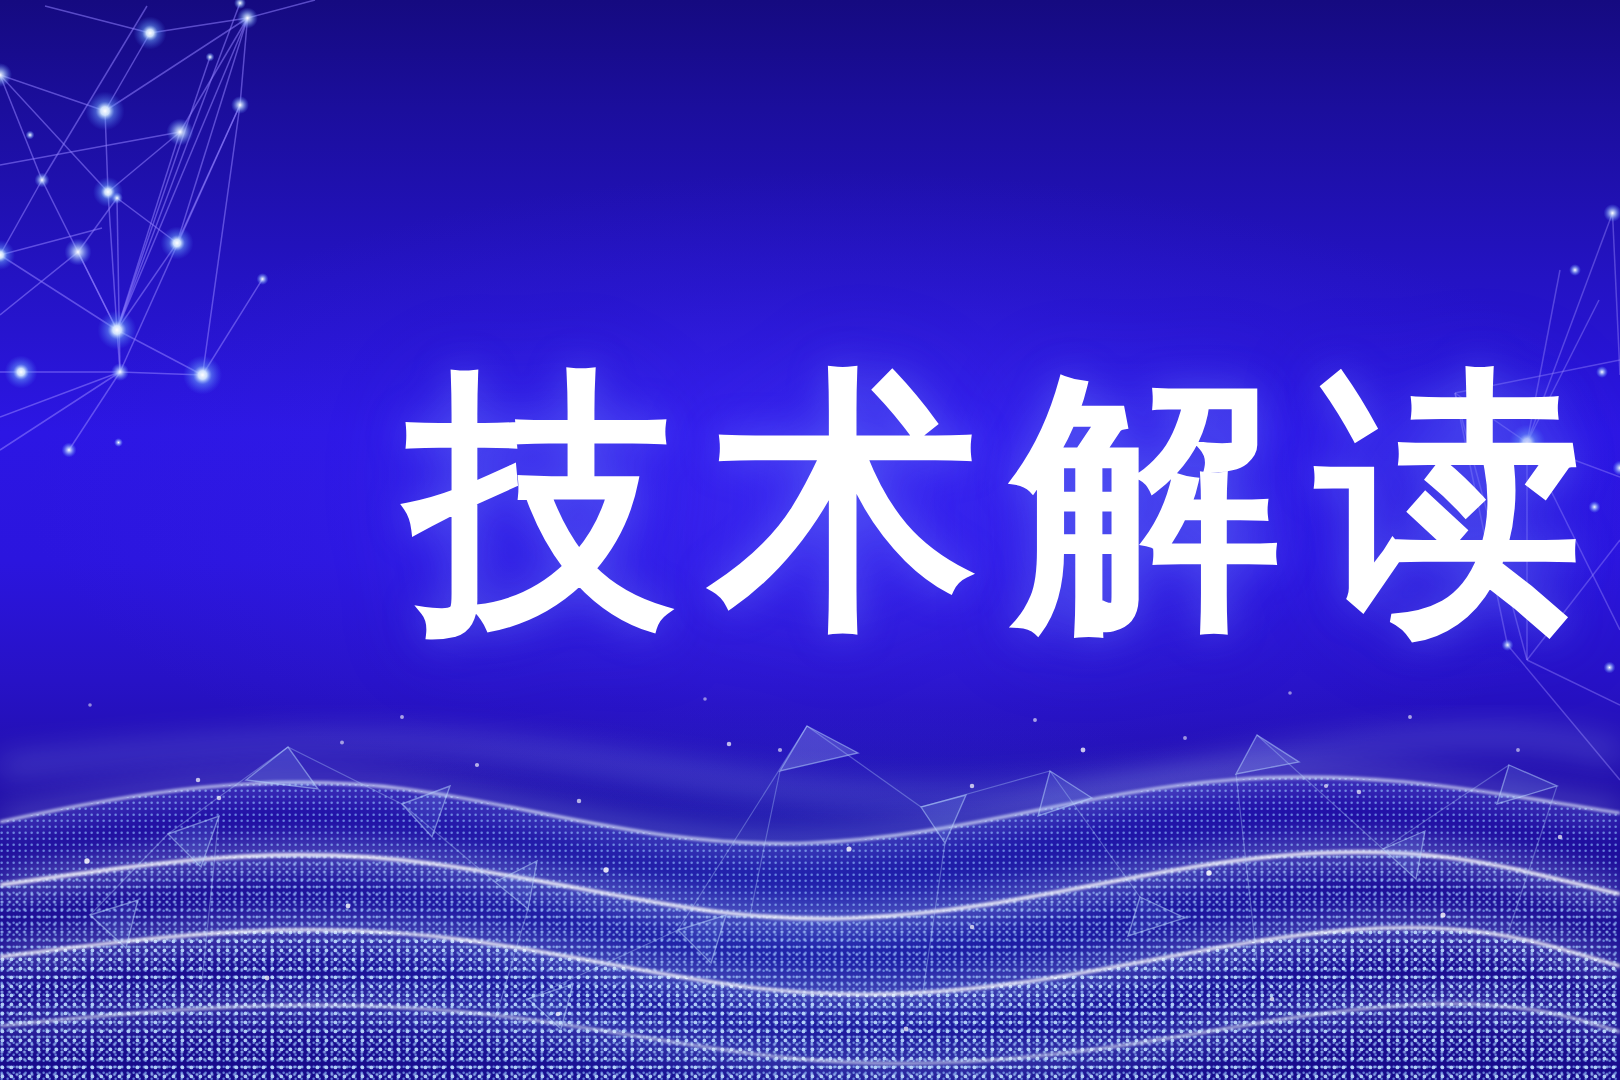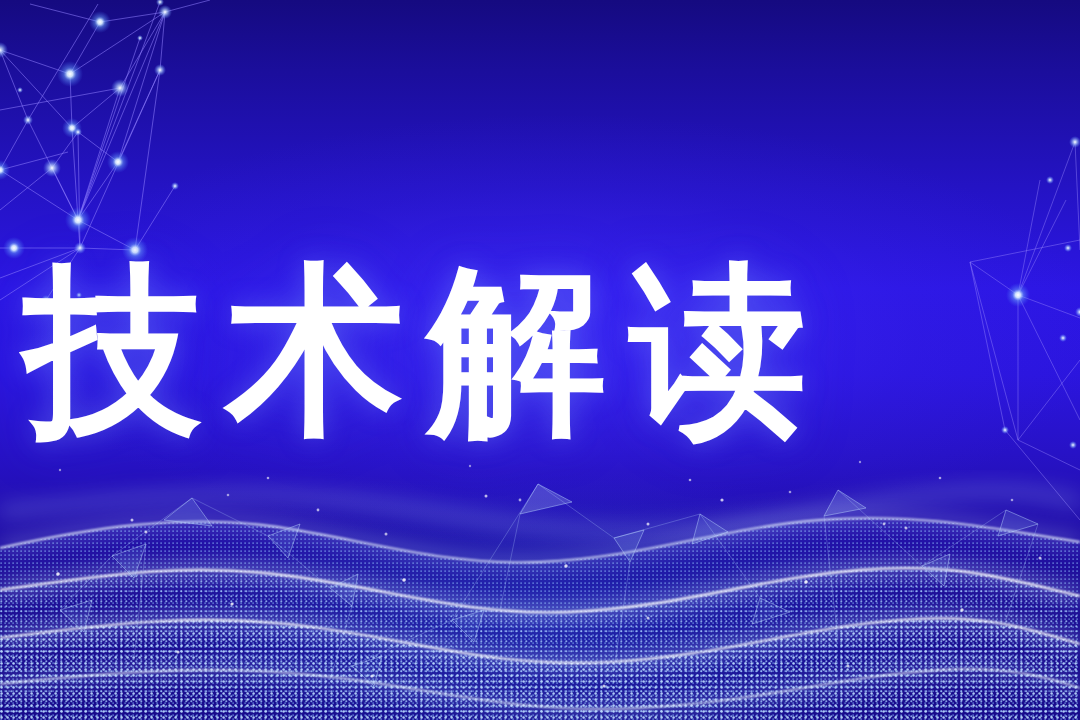--- a/index.html
+++ b/index.html
@@ -54,26 +54,26 @@
     inset: 0;
     width: 1080px;
     height: 720px;
     pointer-events: none;
   }
 
   
   .headline-wrap {
     position: absolute;
     left: 0;
-    top: 243px;
+    top: 227px;
     width: 1080px;
     height: 215px;
     display: flex;
     align-items: center;
-    justify-content: flex-start;
+    justify-content: flex-end;
   }
   .headline {
     font-family: "DejaVu Sans", "Liberation Sans", sans-serif;
     font-size: 178px;
     font-weight: 700;
     line-height: 1;
     color: #ffffff;
     letter-spacing: 24px;
     text-indent: 24px;
     white-space: nowrap;

